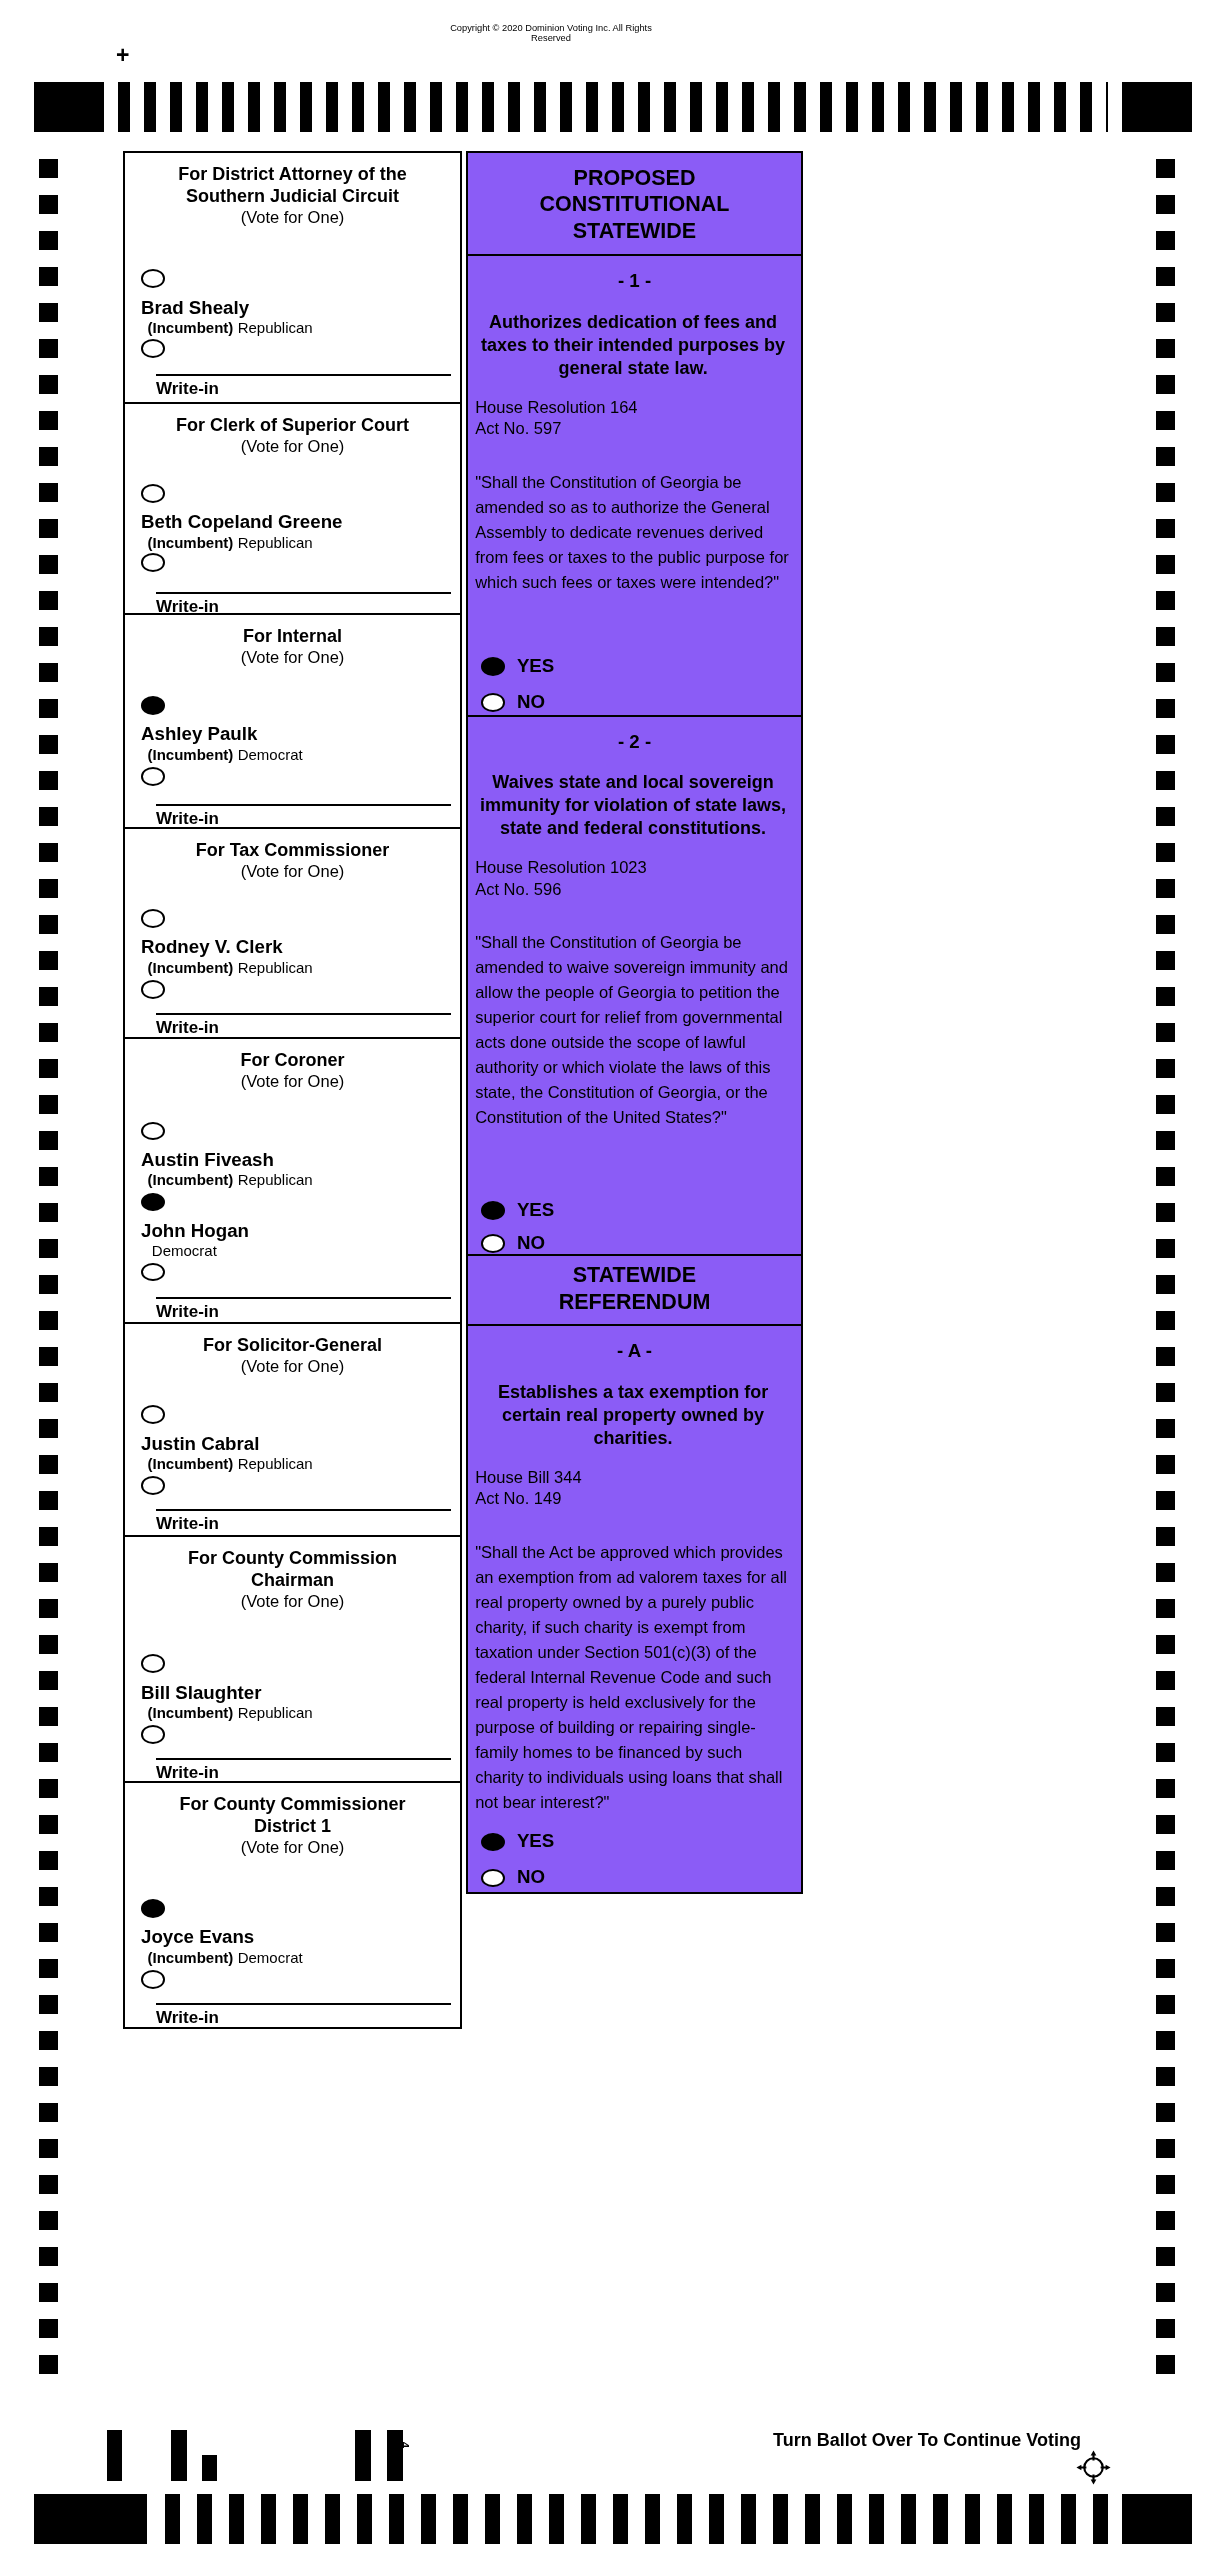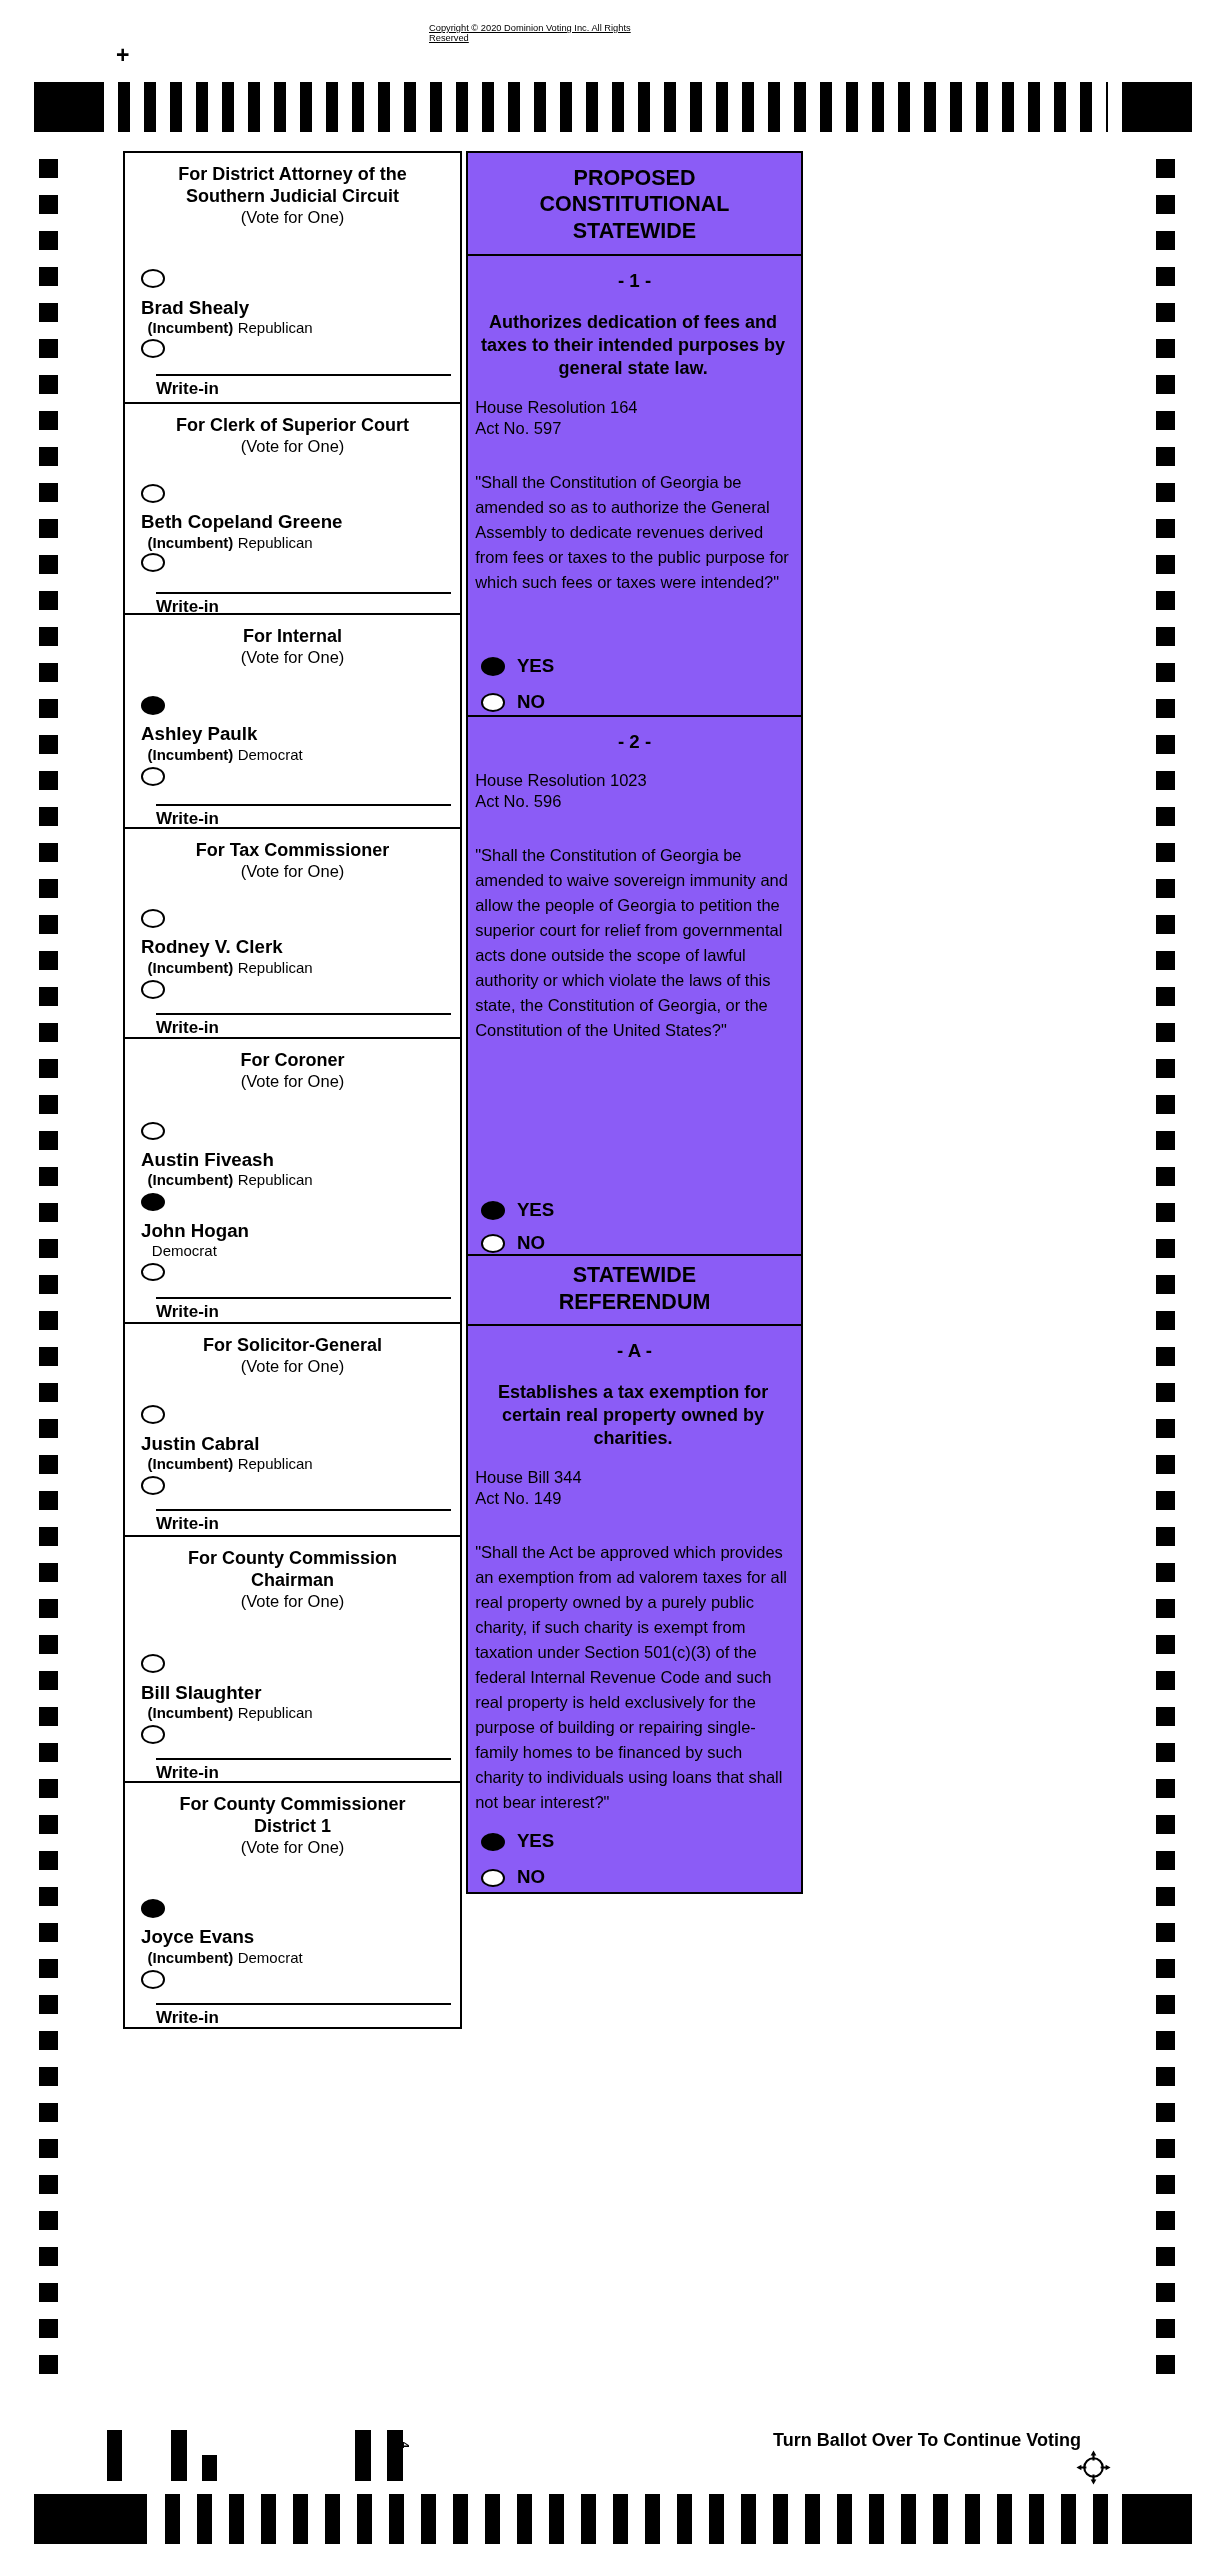--- a/index.html
+++ b/index.html
@@ -4,21 +4,21 @@
 <style>
   * { box-sizing: border-box; }
   html,body { margin:0; padding:0; }
   body {
     font-family: "Liberation Sans", sans-serif;
     color:#000; background:#fff;
   }
   #ballot { position:relative; width:1227px; height:2576px; background:#fff; overflow:hidden; }
 
   
-  .copyright { position:absolute; top:23px; left:429px; width:244px; font-size:9.3px; letter-spacing:0;text-decoration:underline; }
+  .copyright { position:absolute; top:23px; left:429px; width:244px; text-align:center; font-size:9.3px; letter-spacing:0; }
   .plusmark { position:absolute; left:116px; top:42px; font-size:23px; font-weight:bold; }
   .band { position:absolute; left:34px; width:1158px; height:50px; }
   .band-top { top:82px; }
   .band-bottom { top:2494px; }
   .blk { position:absolute; top:0; height:50px; background:#000; }
   .band-top .blk-l { left:0; width:70px; }
   .band-top .bars { position:absolute; left:84px; right:84px; top:0; bottom:0;
     background:repeating-linear-gradient(90deg,#000 0 12.2px,transparent 12.2px 26px); }
   .band-bottom .blk-l { left:0; width:113px; }
   .band-bottom .bars { position:absolute; left:131px; right:84px; top:0; bottom:0;
@@ -271,20 +271,21 @@
         <span>YES</span>
       </div>
       <div class="m-opt" style="top:435px">
         <span class="oval"></span>
         <span>NO</span>
       </div>
     </section>
 
     <section class="mbox" style="height:542px">
       <div class="m-number">- 2 -</div>
+      <div class="m-summary">Waives state and local sovereign immunity for violation of state laws, state and federal constitutions.</div>
       <div class="m-cite">
         <div>House Resolution 1023</div>
         <div>Act No. 596</div>
       </div>
       <div class="m-question">"Shall the Constitution of Georgia be amended to waive sovereign immunity and allow the people of Georgia to petition the superior court for relief from governmental acts done outside the scope of lawful authority or which violate the laws of this state, the Constitution of Georgia, or the Constitution of the United States?"</div>
       <div class="m-opt" style="top:482px">
         <span class="oval filled"></span>
         <span>YES</span>
       </div>
       <div class="m-opt" style="top:515px">

